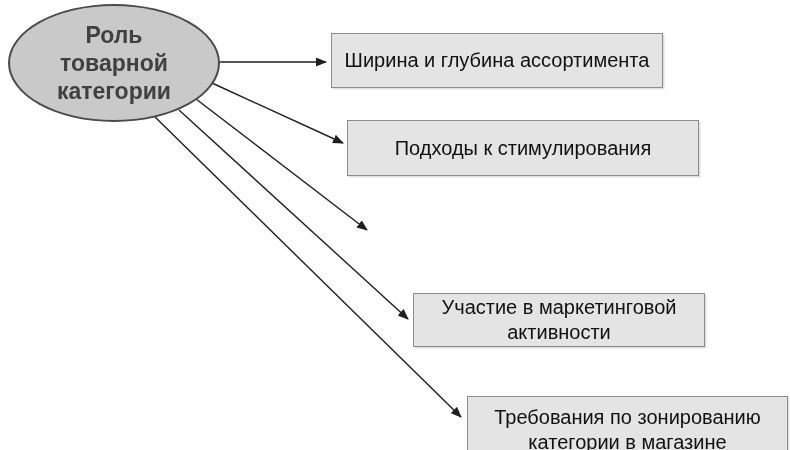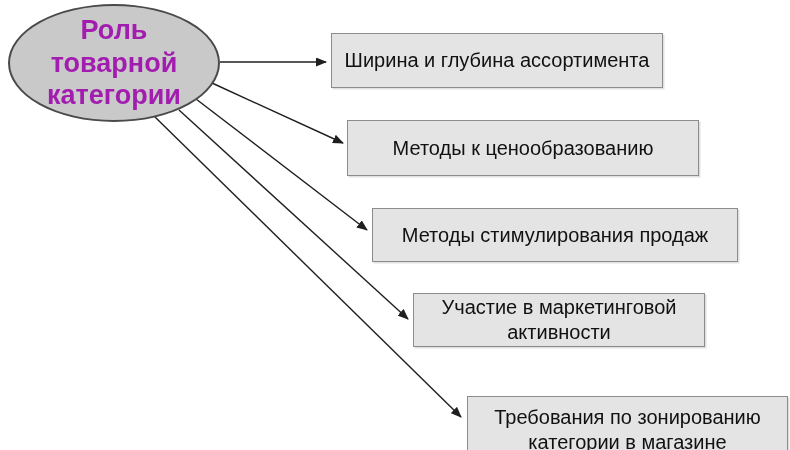--- a/index.html
+++ b/index.html
@@ -16,21 +16,21 @@
   .arrows{position:absolute; left:0; top:0; width:790px; height:450px;}
   .ellipse{
     position:absolute; left:8px; top:4px; width:212px; height:118px;
     background:var(--ellipse-fill);
     border:2px solid var(--ellipse-border);
     border-radius:50%;
     display:flex; align-items:center; justify-content:center;
     box-sizing:border-box;
   }
   .ellipse-label{
-    font-size:27px; font-weight:bold; color:#a21caf;
+    font-size:23px; font-weight:bold; color:#404040;
     text-align:center; line-height:1.22; white-space:pre-line;
   }
   .node{
     position:absolute;
     background:var(--box-fill);
     border:1px solid var(--box-border);
     box-shadow:1.5px 1.5px 0 rgba(0,0,0,0.12);
     display:flex; align-items:center; justify-content:center;
     box-sizing:border-box; padding:0 8px;
   }
@@ -65,26 +65,23 @@
     <div class="ellipse-label">Роль
 товарной
 категории</div>
   </div>
 
   <div class="node b1">
     <div class="node-label">Ширина и глубина ассортимента</div>
   </div>
 
   <div class="node b2">
-    <div class="node-label">Методы к ценообразованию</div>
+    <div class="node-label">Подходы к стимулирования</div>
   </div>
 
-  <div class="node b3">
-    <div class="node-label">Методы стимулирования продаж</div>
-  </div>
 
   <div class="node b4">
     <div class="node-label">Участие в маркетинговой активности</div>
   </div>
 
   <div class="node b5">
     <div class="node-label">Требования по зонированию категории в магазине</div>
   </div>
 
 </div>

